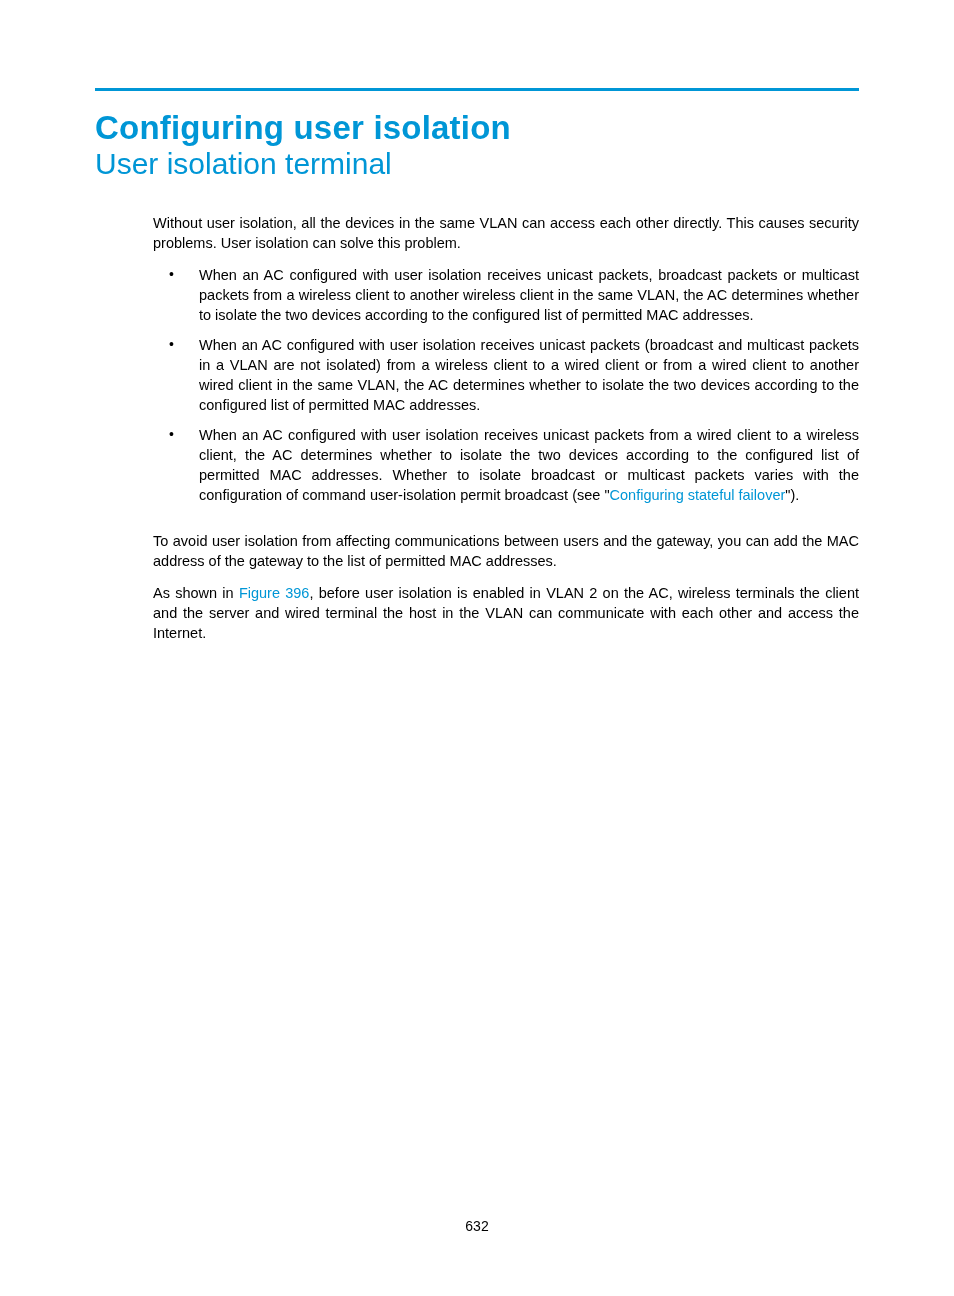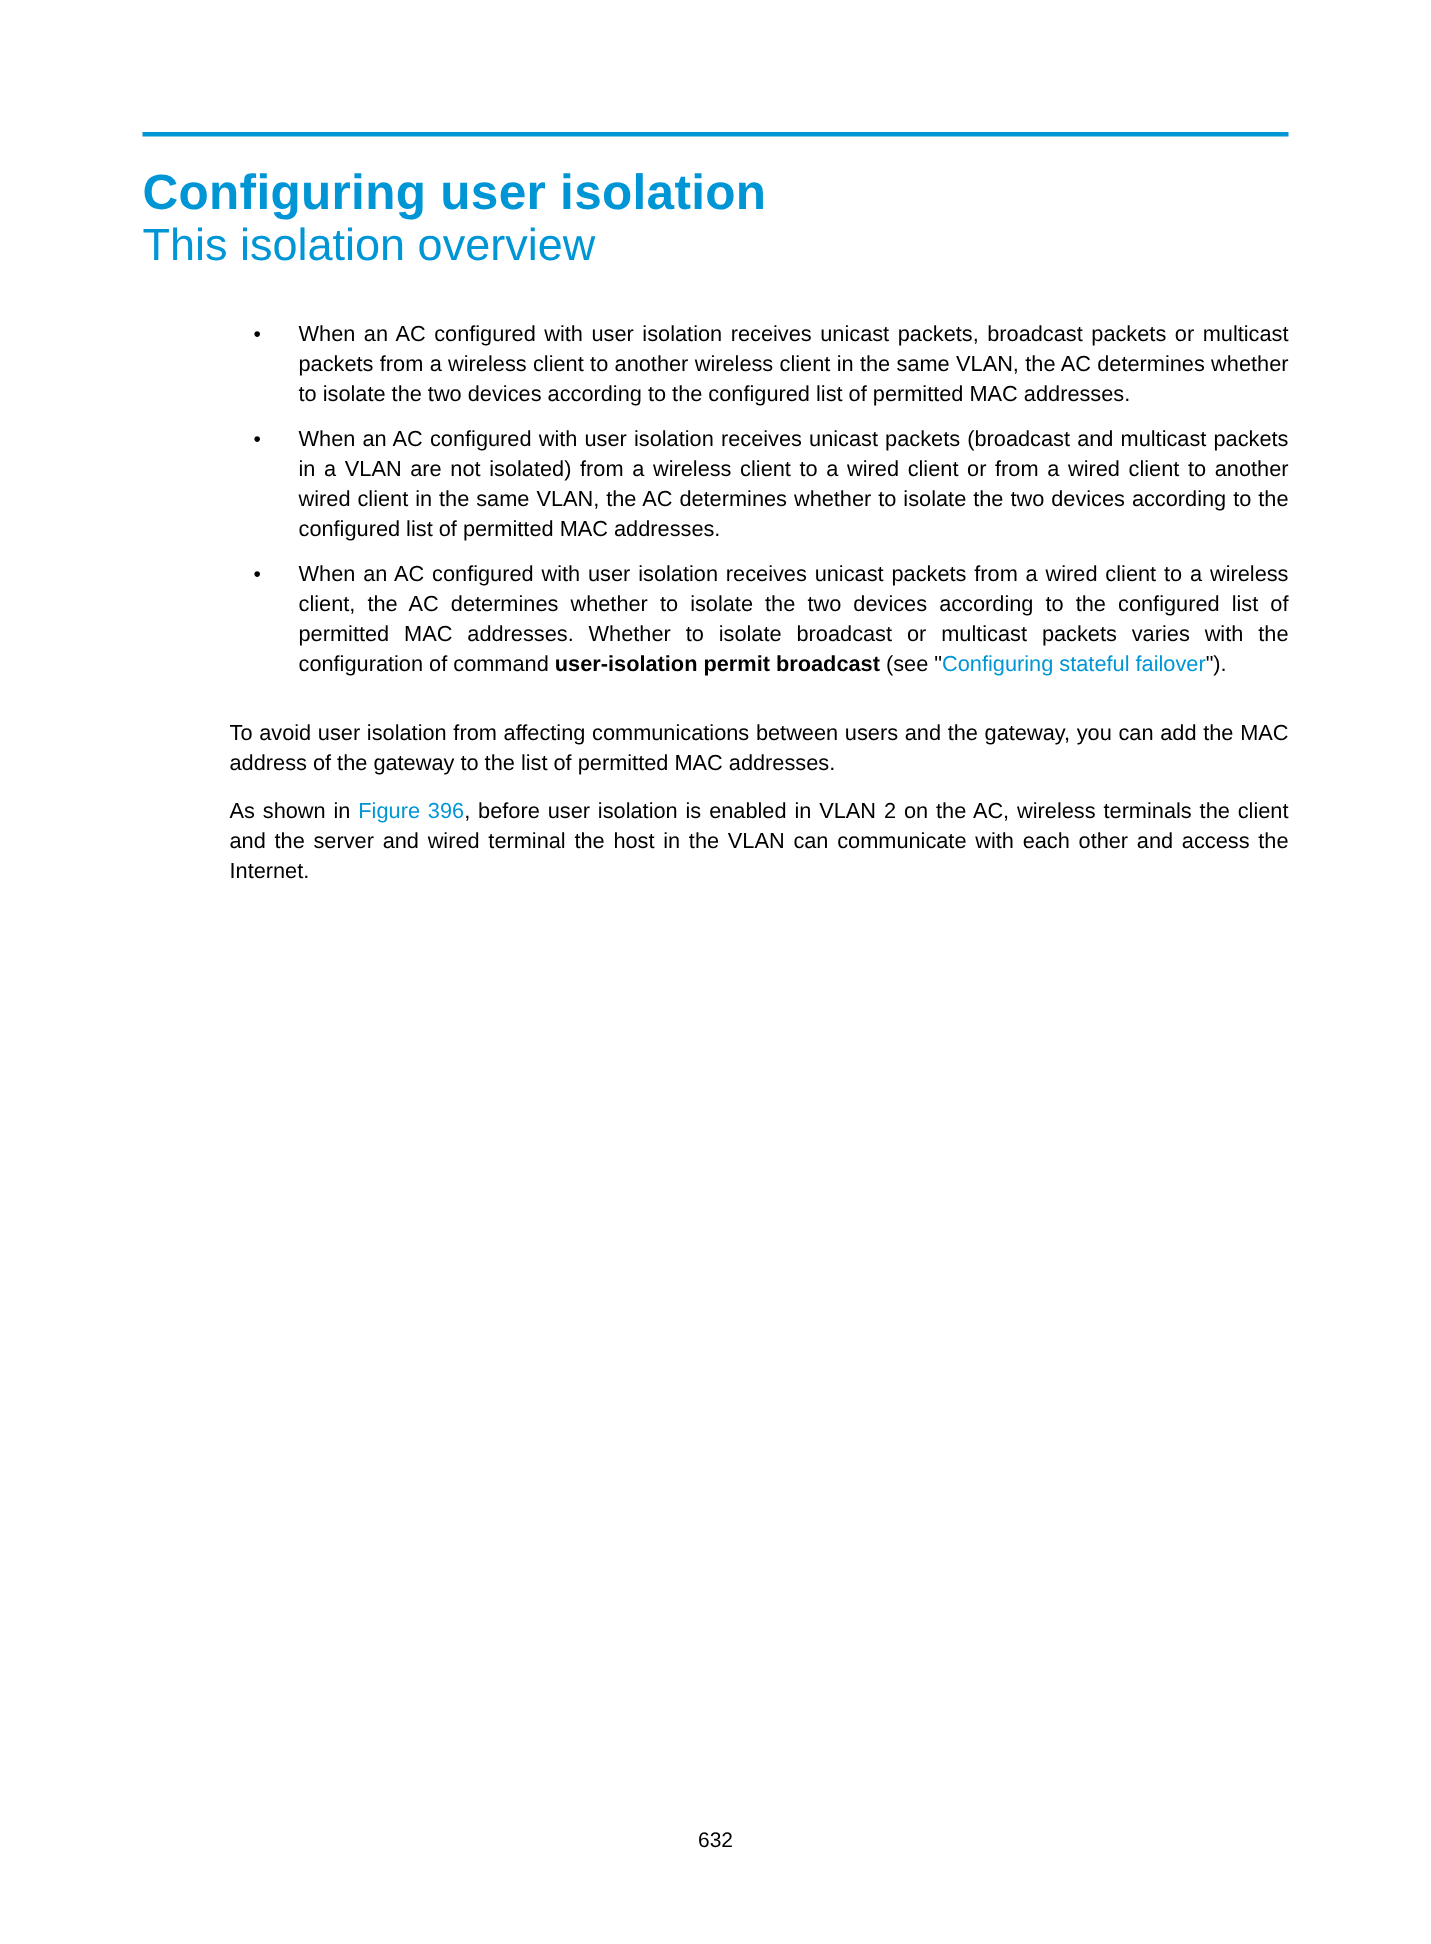--- a/index.html
+++ b/index.html
@@ -60,43 +60,44 @@
     text-align: justify;
   }
   ul.bullets li::before {
     content: "•";
     position: absolute;
     left: 16px;
     top: 0;
     font-size: 14px;
     color: #000;
   }
-  .bold { font-weight: 700; }
+  .bold { font-weight: 400; }
   .link { color: #0096d6; }
   .pagenum {
     position: absolute;
     bottom: 62px;
     left: 0;
     width: 954px;
     text-align: center;
     font-size: 14px;
   }
 </style>
 </head>
 <body>
 
 <div class="page">
   <div class="top-rule"></div>
 
   <h1 class="title">Configuring user isolation</h1>
 
   <div class="body">
 
-    <h2 class="section">This isolation overview</h2>
+    <h2 class="section">User isolation terminal</h2>
 
+    <p class="para">Without user isolation, all the devices in the same VLAN can access each other directly. This causes security problems. User isolation can solve this problem.</p>
 
     <ul class="bullets">
       <li>When an AC configured with user isolation receives unicast packets, broadcast packets or multicast packets from a wireless client to another wireless client in the same VLAN, the AC determines whether to isolate the two devices according to the configured list of permitted MAC addresses.</li>
       <li>When an AC configured with user isolation receives unicast packets (broadcast and multicast packets in a VLAN are not isolated) from a wireless client to a wired client or from a wired client to another wired client in the same VLAN, the AC determines whether to isolate the two devices according to the configured list of permitted MAC addresses.</li>
       <li>
         <span>When an AC configured with user isolation receives unicast packets from a wired client to a wireless client, the AC determines whether to isolate the two devices according to the configured list of permitted MAC addresses. Whether to isolate broadcast or multicast packets varies with the configuration of command </span><span class="bold">user-isolation permit broadcast</span><span> (see "</span><span class="link">Configuring stateful failover</span><span>").</span>
       </li>
     </ul>
 
     <p class="para">To avoid user isolation from affecting communications between users and the gateway, you can add the MAC address of the gateway to the list of permitted MAC addresses.</p>

